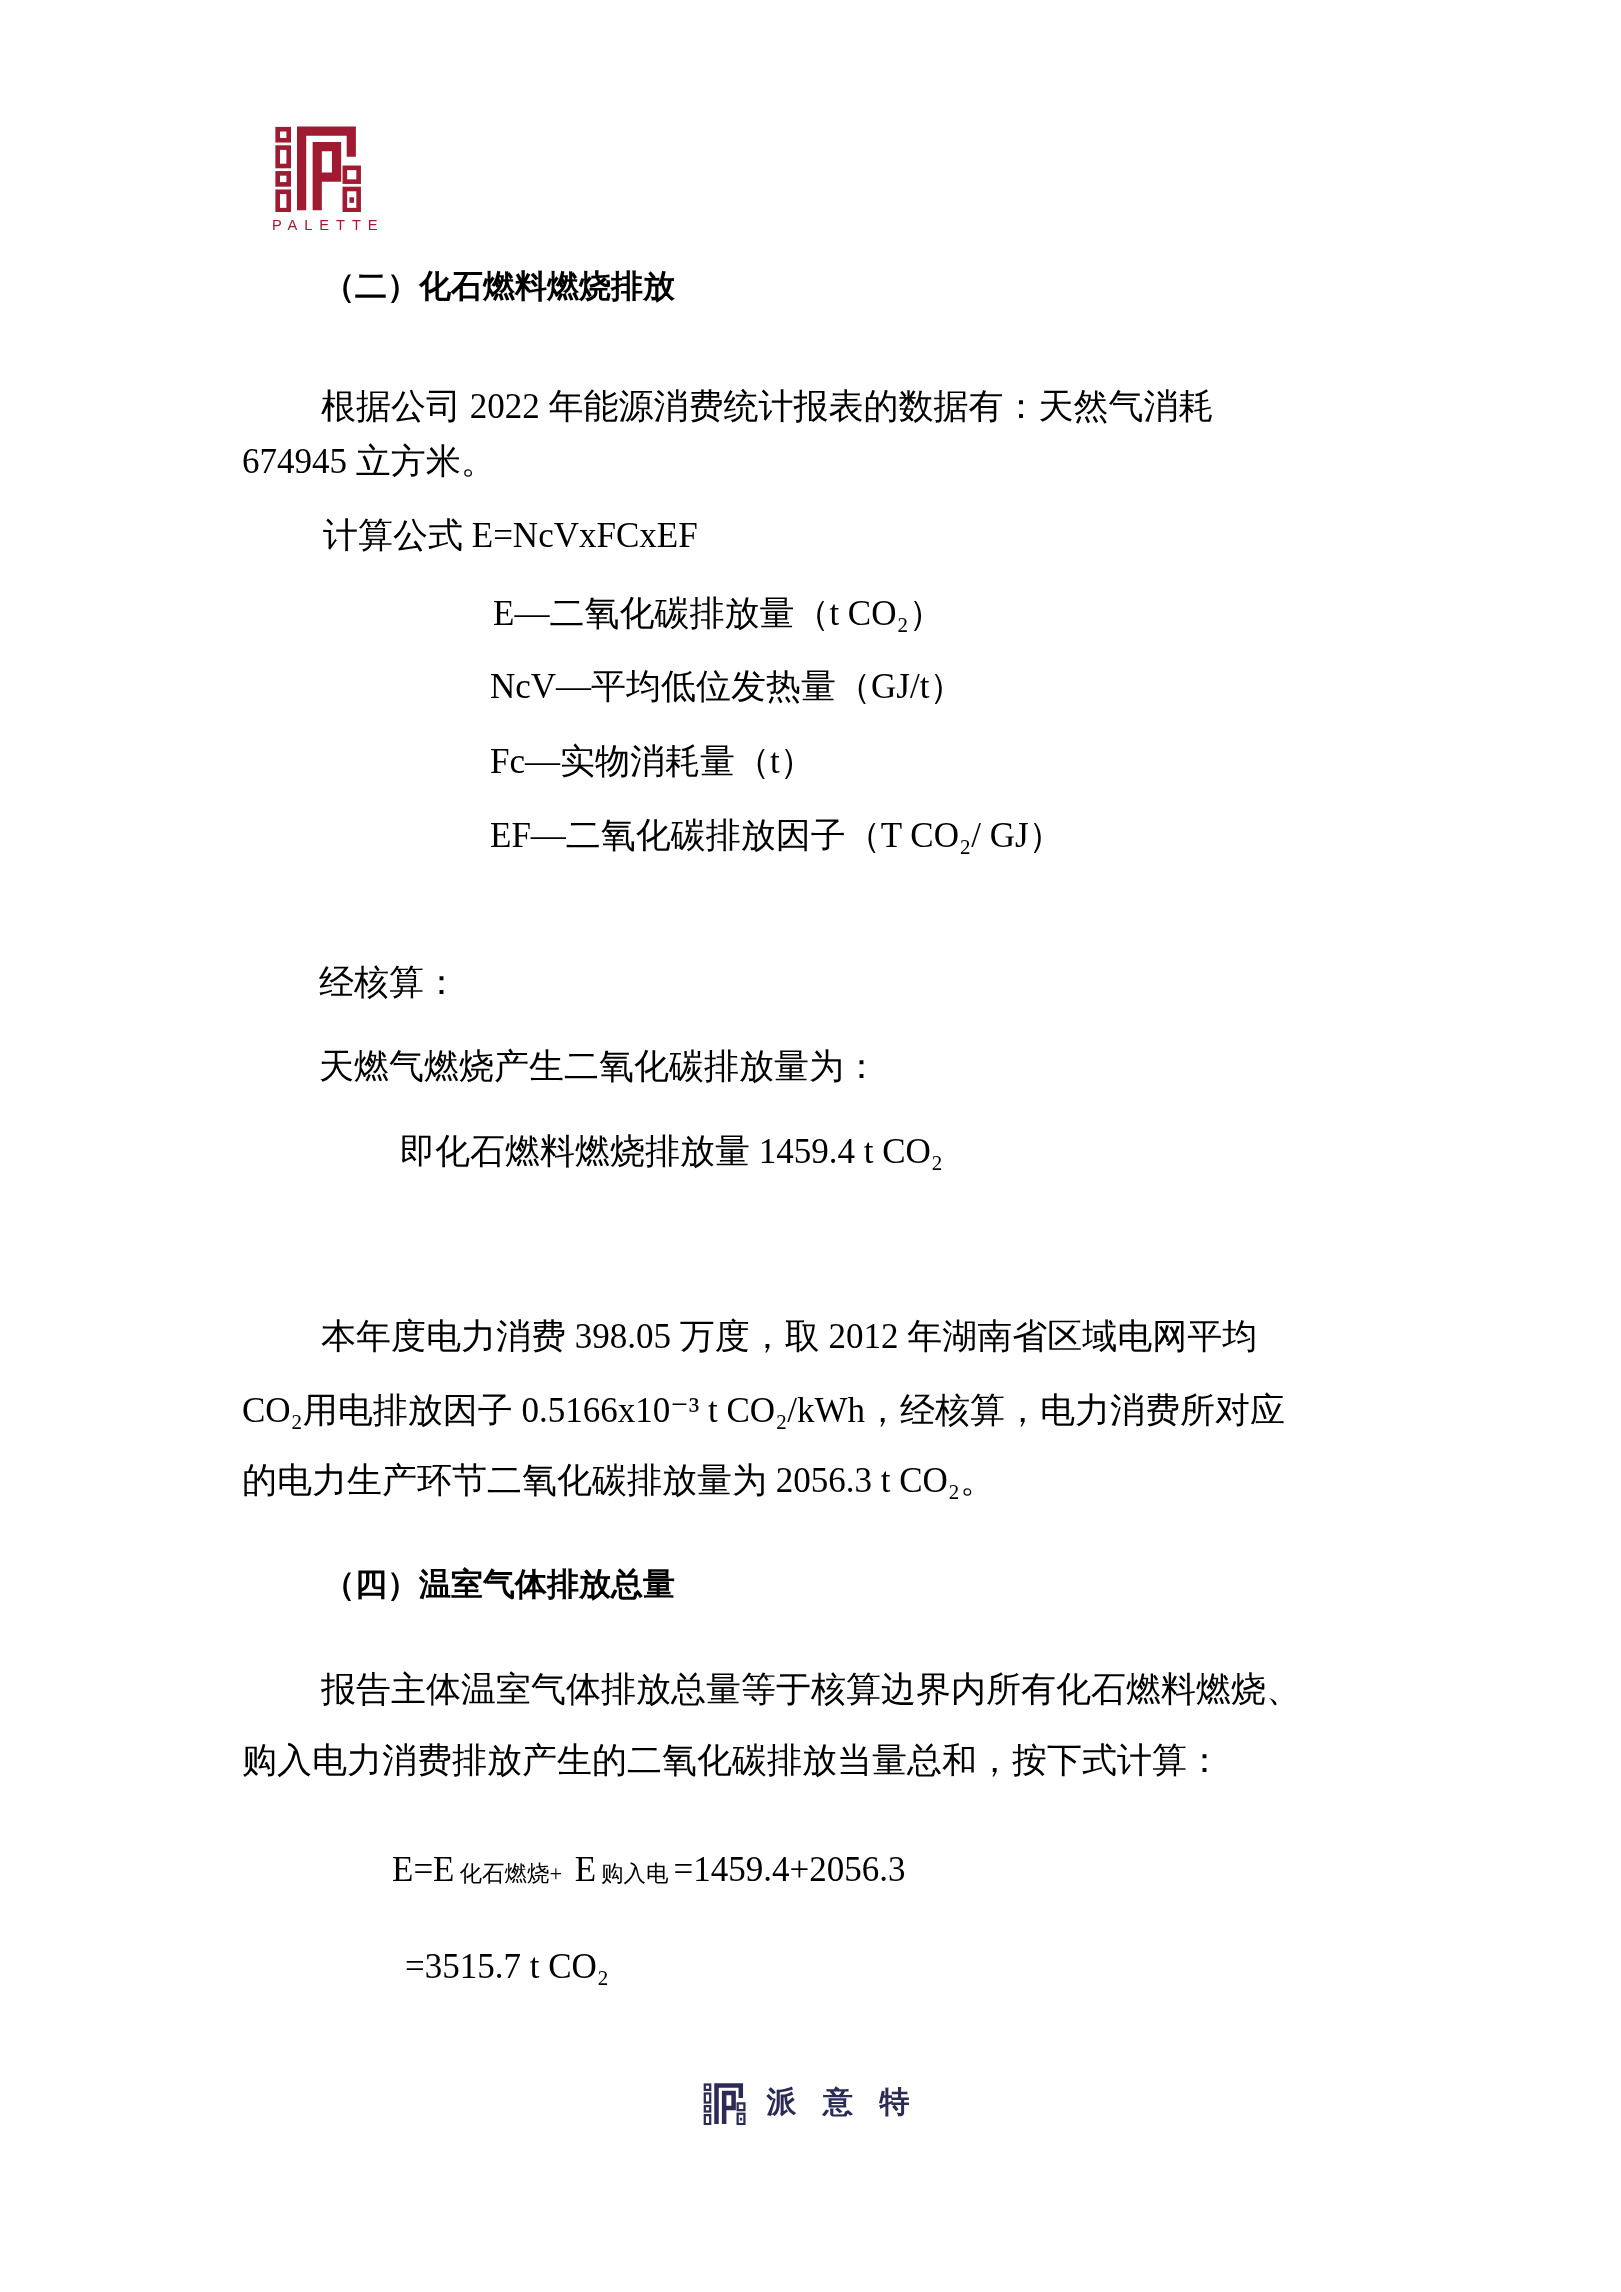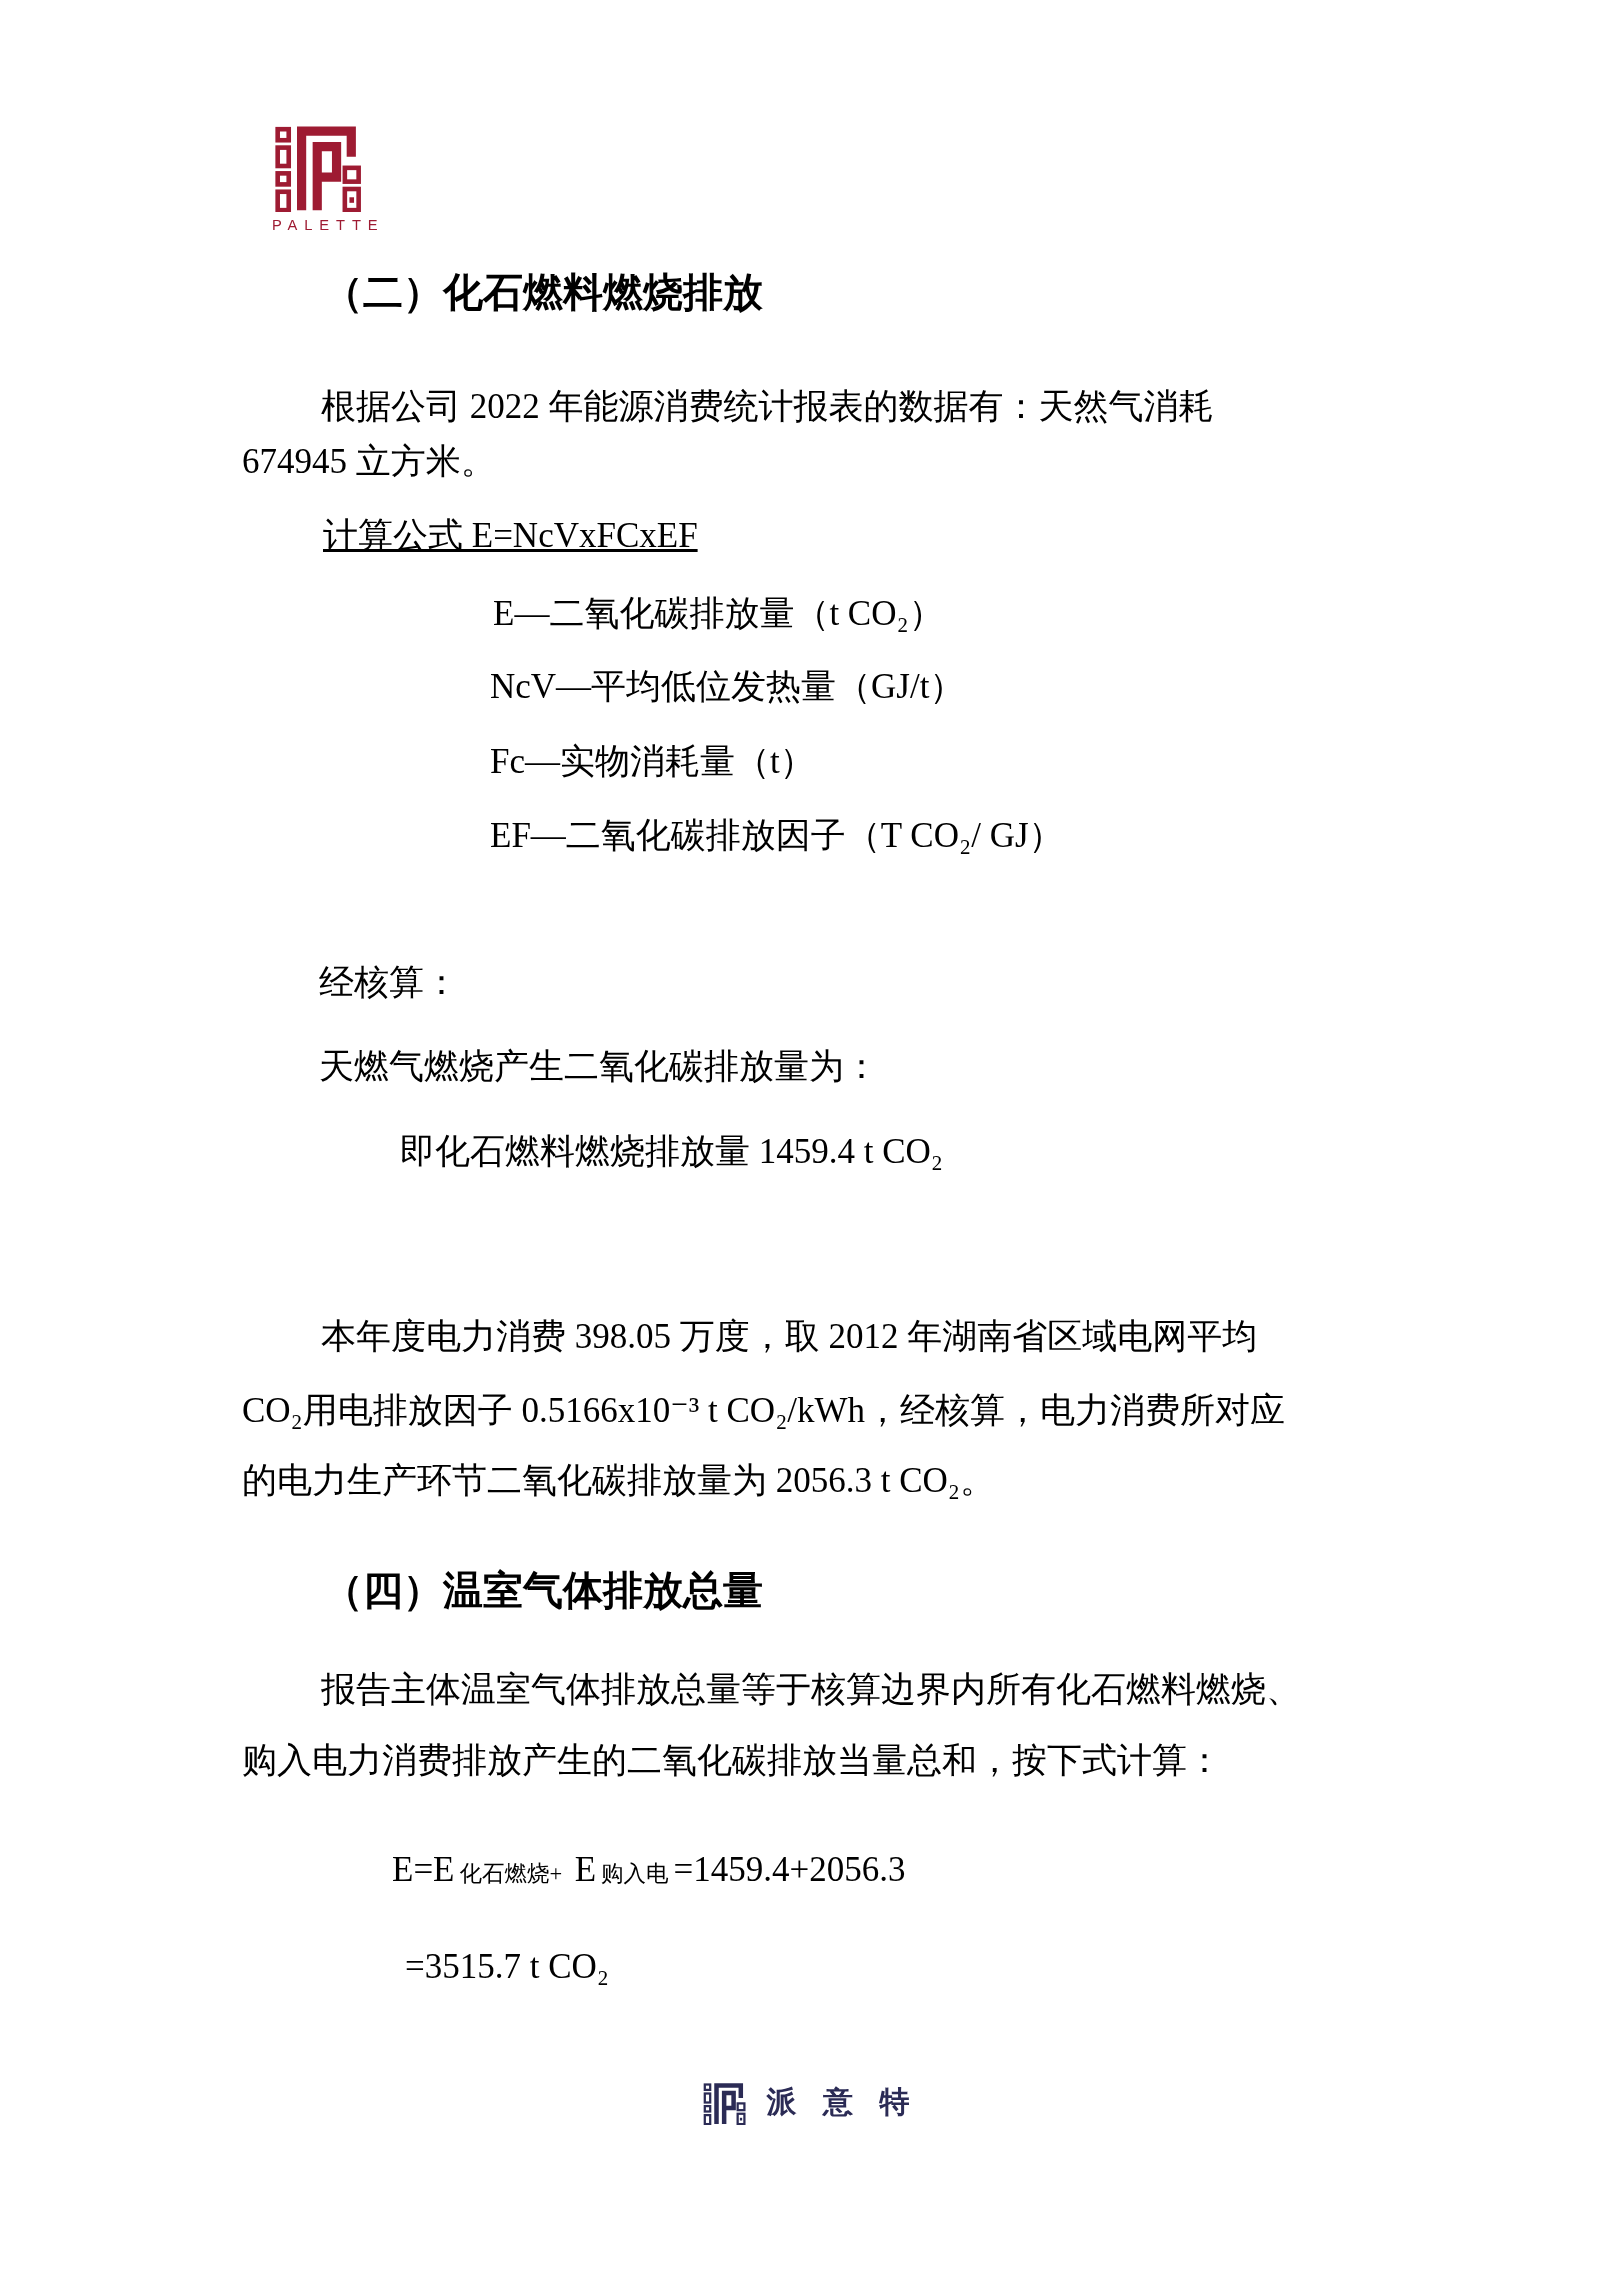--- a/index.html
+++ b/index.html
@@ -37,27 +37,27 @@
   }
 
   
   .ln {
     position: absolute; white-space: nowrap;
     font-size: 35px; line-height: 1.15; color: #000;
   }
   .hd {
     position: absolute; white-space: nowrap;
     font-family: "Liberation Sans", "DejaVu Sans", sans-serif;
-    font-weight: 700; font-size: 40px; color: #000;
+    font-weight: 700; font-size: 32px; color: #000;
   }
 
   .pos-h2a { left: 323px; top: 265px; }
   .pos-l1  { left: 321px; top: 371px; margin-top: 16px; }
   .pos-l2  { left: 242px; top: 442px; }
-  .pos-l3  { left: 323px; top: 516px; text-decoration: underline; }
+  .pos-l3  { left: 323px; top: 516px; }
   .pos-l4  { left: 493px; top: 594px; }
   .pos-l5  { left: 490px; top: 667px; }
   .pos-l6  { left: 490px; top: 742px; }
   .pos-l7  { left: 490px; top: 816px; }
   .pos-l8  { left: 319px; top: 963px; }
   .pos-l9  { left: 319px; top: 1047px; }
   .pos-l10 { left: 400px; top: 1132px; }
   .pos-h2b { left: 323px; top: 1213px; }
   .pos-l11 { left: 321px; top: 1317px; }
   .pos-l12 { left: 242px; top: 1391px; }

